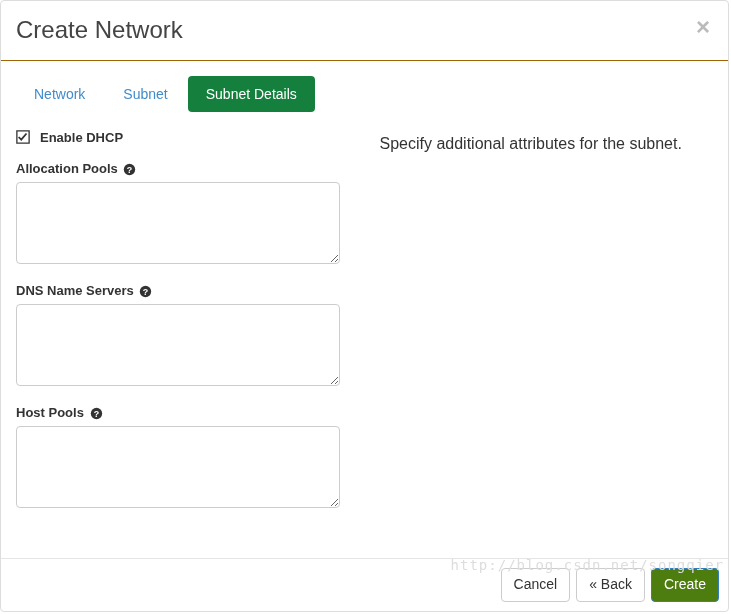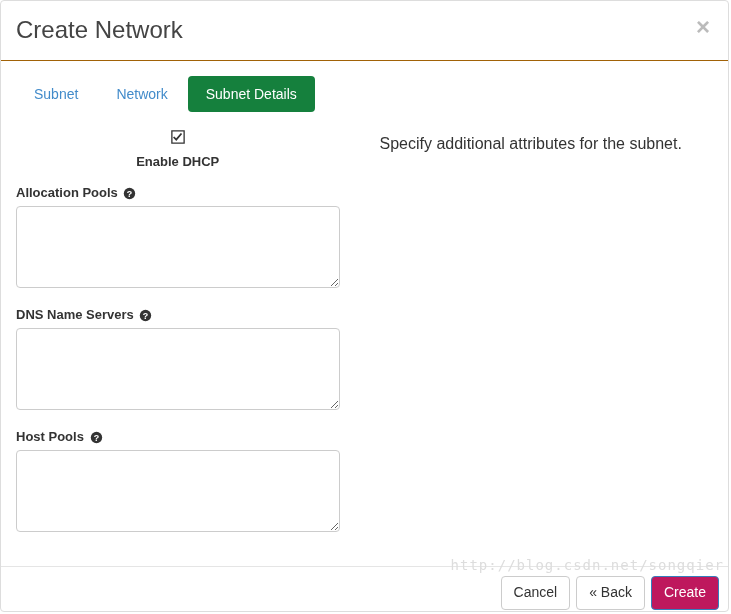--- a/index.html
+++ b/index.html
@@ -79,21 +79,20 @@
     .right-col {
       width: 50%;
       padding-left: 15px;
       padding-top: 2px;
     }
     .checkbox-row {
       display: flex;
       align-items: center;
       gap: 10px;
       margin-bottom: 16px;
-      flex-direction: column;
     }
     .checkbox-icon {
       width: 14px;
       height: 14px;
       position: relative;
       display: inline-block;
     }
     .checkbox-icon svg {
       width: 14px;
       height: 14px;
@@ -157,21 +156,21 @@
       cursor: pointer;
       border: 1px solid transparent;
       line-height: 1.42;
     }
     .btn-default {
       background: #fff;
       border-color: #ccc;
       color: #333;
     }
     .btn-primary {
-      background: #be185d;
+      background: #4d7c0f;
       border-color: #357ebd;
       color: #fff;
     }
     .watermark {
       position: absolute;
       bottom: 38px;
       right: 4px;
       color: #ddd;
       font-size: 14px;
       font-family: monospace;
@@ -183,22 +182,22 @@
 <body>
 
 <div class="modal-container">
   <div class="modal-header">
     <h3 class="modal-title">Create Network</h3>
     <button class="close-btn">×</button>
   </div>
 
   <div class="modal-body">
     <div class="tabs">
+      <div class="tab">Network</div>
       <div class="tab">Subnet</div>
-      <div class="tab">Network</div>
       <div class="tab active">Subnet Details</div>
     </div>
 
     <div class="form-area">
       <div class="left-col">
 
         <div class="checkbox-row">
           <span class="checkbox-icon">
             <svg viewBox="0 0 16 16">
                 <path fill="none" stroke="#333" stroke-width="1.5" d="M1 1h14v14H1z"></path>

